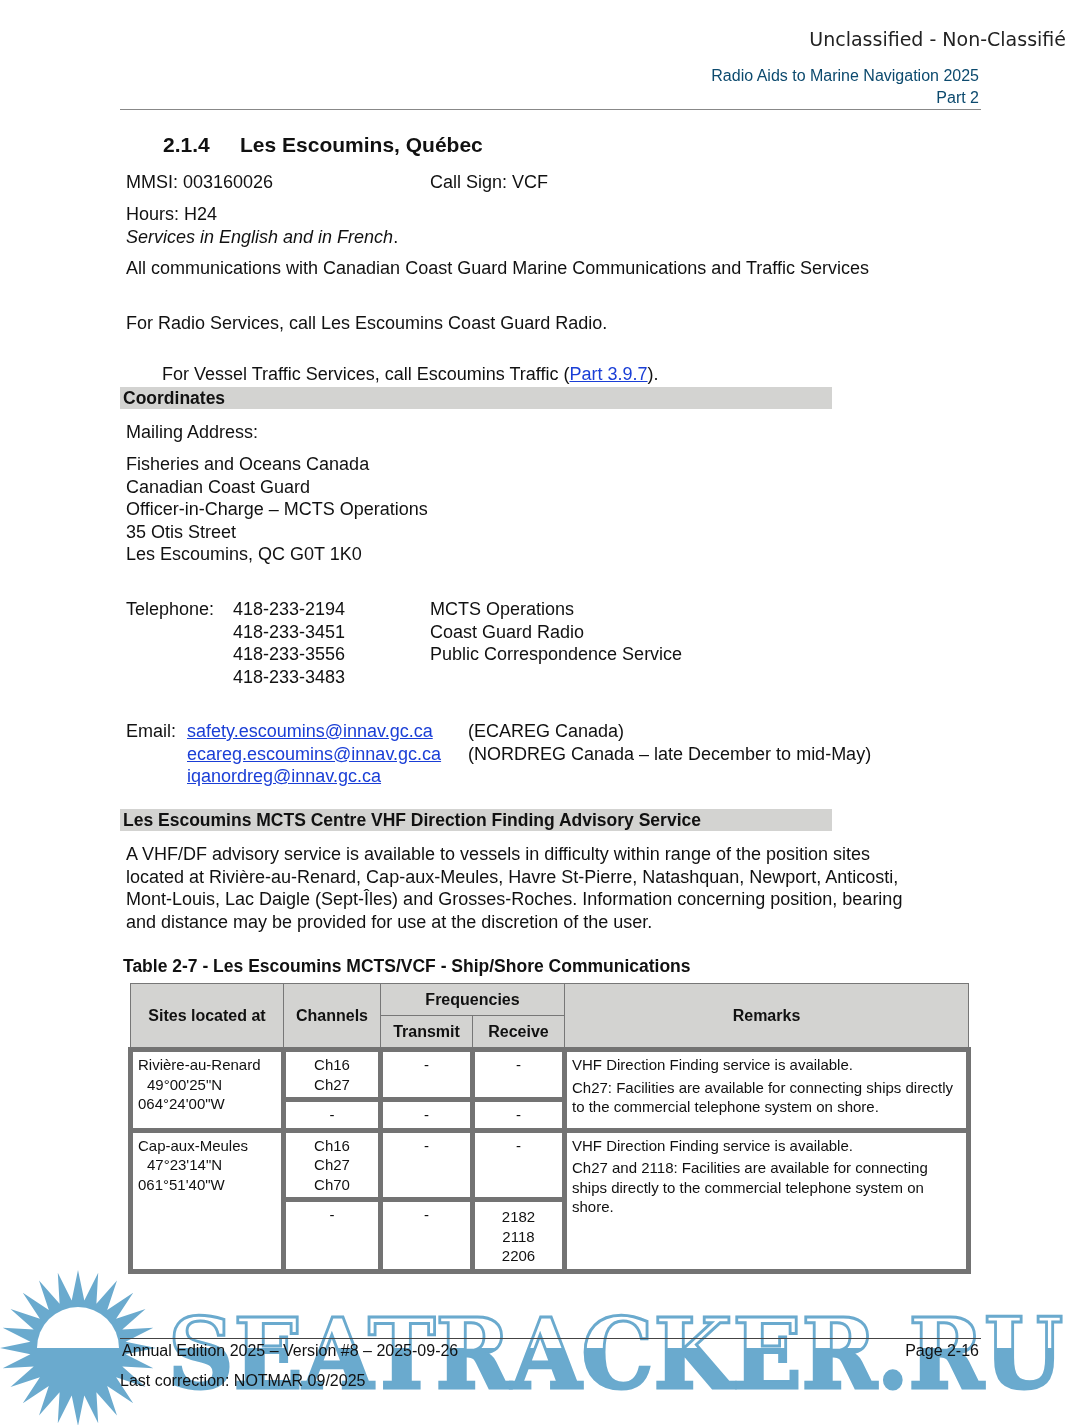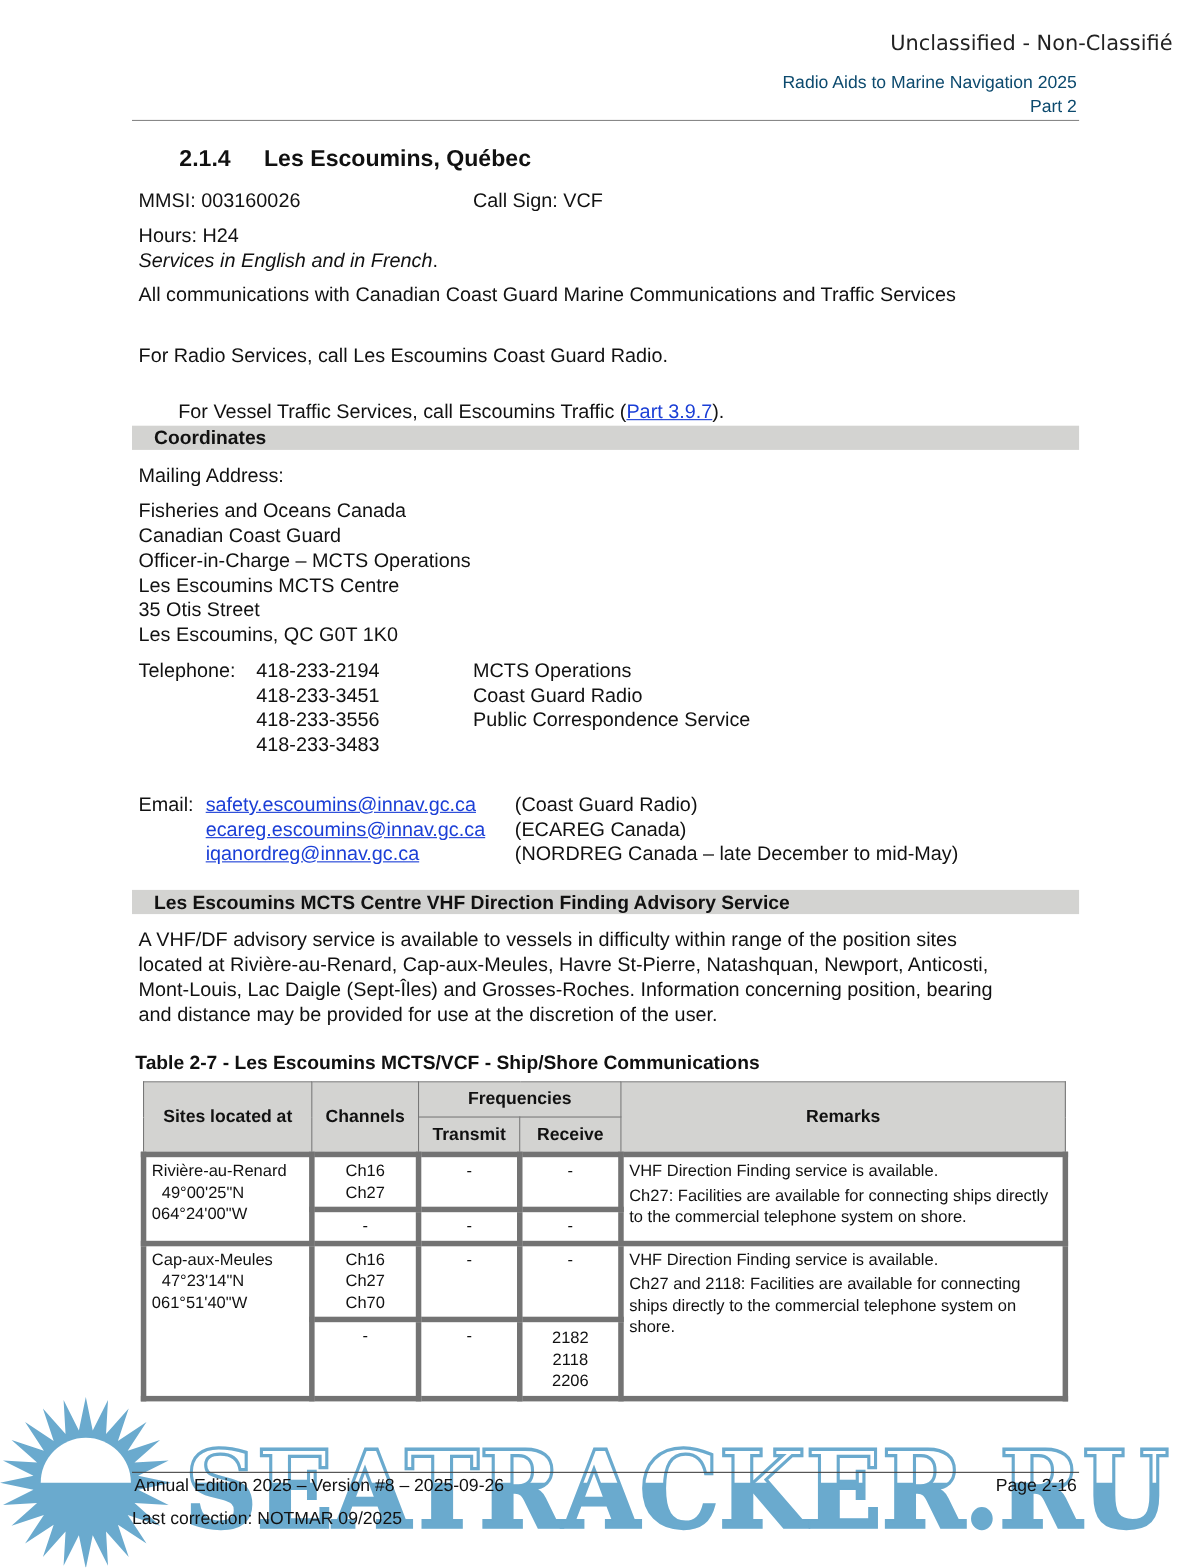--- a/index.html
+++ b/index.html
@@ -6,22 +6,22 @@
   body { width: 1080px; height: 1425px; position: relative; overflow: hidden;
          font-family: "Liberation Sans", sans-serif; color: #111; }
   .abs { position: absolute; }
   .classif { right: 14px; top: 28px; font-family: "DejaVu Sans", sans-serif; font-size: 19px; color: #222; }
   .hdr-right { right: 101px; top: 65px; text-align: right; font-size: 16px; line-height: 22px; color: #0c4a6e; }
   .hdr-rule { left: 120px; width: 861px; top: 109px; height: 1px; background: #888; }
   .sec-title { left: 123px; top: 133px; font-size: 21px; font-weight: bold; }
   .sec-title .num { display: inline-block; width: 77px; margin-left: 40px; }
   .txt { font-size: 18px; line-height: 22.5px; }
   .link { color: #1a3ed6; text-decoration: underline; }
-  .band { left: 120px; width: 861px; height: 22px; background: #d3d3d1; font-weight: bold; font-size: 17.5px;
-          line-height: 22px; padding-left: 20px; box-sizing: border-box; }
+  .band { left: 120px; width: 712px; height: 22px; background: #d3d3d1; font-weight: bold; font-size: 17.5px;
+          line-height: 22px; padding-left: 3px; box-sizing: border-box; }
   table.comm { position: absolute; left: 128px; top: 983px; width: 843px; border-collapse: collapse; font-size: 15px; }
   table.comm th { background: #d3d3d1; font-weight: bold; font-size: 16px; border: 1px solid #777; height: 31px; padding: 0; }
   table.comm td { border: 5px solid #737373; vertical-align: top; padding: 3px 5px; line-height: 19.5px; }
   td.c { text-align: center; }
   .remark p { margin: 0 0 3px 0; }
   .footer-rule { left: 120px; width: 861px; top: 1338px; height: 1px; background: #444; }
   .footer { font-size: 16px; color: #111; }
   .wm { left: 0; top: 1262px; width: 1080px; height: 163px; pointer-events: none; }
 </style>
 </head>
@@ -47,21 +47,20 @@
 </div>
 <div class="abs txt" style="left:126px; top:312px;">For Radio Services, call Les Escoumins Coast Guard Radio.</div>
 <div class="abs txt" style="left:126px; top:363px;margin-left:36px;"><span>For Vessel Traffic Services, call Escoumins Traffic (</span><span class="link">Part 3.9.7</span><span>).</span></div>
 
 <div class="abs band" style="top:387px;">Coordinates</div>
 <div class="abs txt" style="left:126px; top:421px;">Mailing Address:</div>
 <div class="abs txt" style="left:126px; top:453px;">
   <div>Fisheries and Oceans Canada</div>
   <div>Canadian Coast Guard</div>
   <div>Officer-in-Charge – MCTS Operations</div>
-  <div>Les Escoumins MCTS Centre</div>
   <div>35 Otis Street</div>
   <div>Les Escoumins, QC  G0T 1K0</div>
 </div>
 
 <div class="abs txt" style="left:126px; top:598px;">Telephone:</div>
 <div class="abs txt" style="left:233px; top:598px;">
   <div>418-233-2194</div>
   <div>418-233-3451</div>
   <div>418-233-3556</div>
   <div>418-233-3483</div>
@@ -72,21 +71,20 @@
   <div>Public Correspondence Service</div>
 </div>
 
 <div class="abs txt" style="left:126px; top:720px;">Email:</div>
 <div class="abs txt" style="left:187px; top:720px;">
   <div><span class="link">safety.escoumins@innav.gc.ca</span></div>
   <div><span class="link">ecareg.escoumins@innav.gc.ca</span></div>
   <div><span class="link">iqanordreg@innav.gc.ca</span></div>
 </div>
 <div class="abs txt" style="left:468px; top:720px;">
-  <div>(Coast Guard Radio)</div>
   <div>(ECAREG Canada)</div>
   <div>(NORDREG Canada – late December to mid-May)</div>
 </div>
 
 <div class="abs band" style="top:809px;">Les Escoumins MCTS Centre VHF Direction Finding Advisory Service</div>
 <div class="abs txt" style="left:126px; top:843px;">
   <div>A VHF/DF advisory service is available to vessels in difficulty within range of the position sites</div>
   <div>located at Rivière-au-Renard, Cap-aux-Meules, Havre St-Pierre, Natashquan, Newport, Anticosti,</div>
   <div>Mont-Louis, Lac Daigle (Sept-Îles) and Grosses-Roches. Information concerning position, bearing</div>
   <div>and distance may be provided for use at the discretion of the user.</div>

